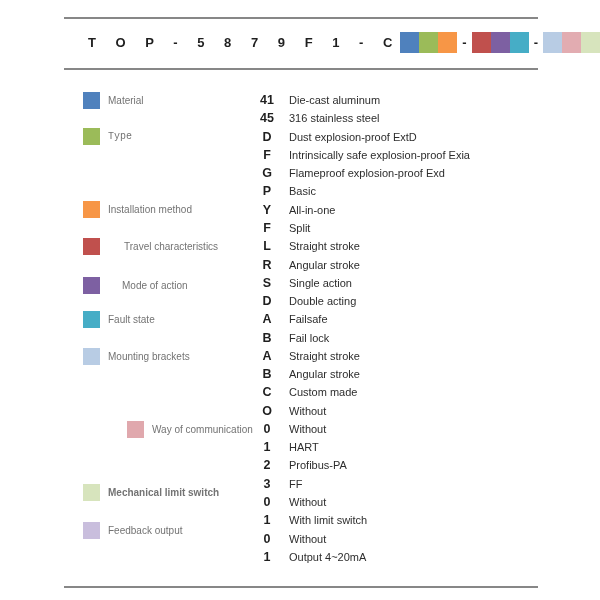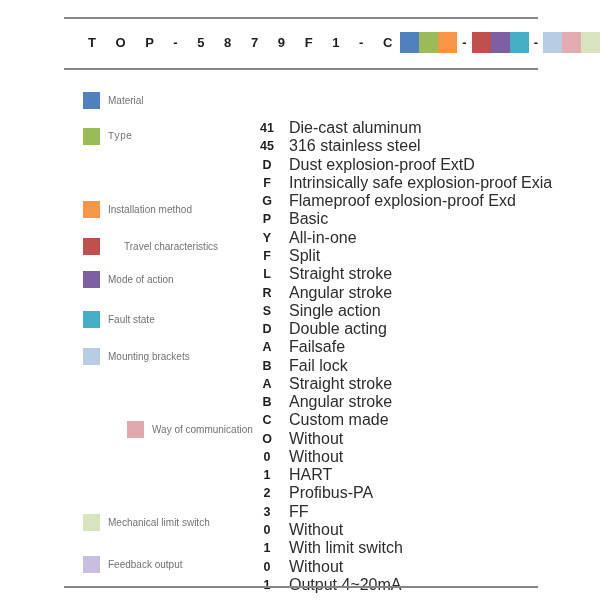--- a/index.html
+++ b/index.html
@@ -10,24 +10,24 @@
   .rule-bottom{top:586px;}
   .header-row{position:absolute;left:88px;top:32px;height:21px;display:flex;align-items:center;}
   .code-text{font-weight:bold;font-size:13px;letter-spacing:8px;color:#1f1f1f;white-space:nowrap;}
   .seg-wrap{display:flex;align-items:center;}
   .sq{width:19px;height:21px;display:inline-block;}
   .seg-dash{font-weight:bold;font-size:13px;color:#1f1f1f;margin:0 5px;}
   .cats{position:absolute;left:83px;top:91px;width:175px;height:476px;}
   .cat{position:absolute;display:flex;align-items:center;height:18.28px;}
   .cat-sq{width:17px;height:17px;display:inline-block;flex:0 0 17px;}
   .cat-label{margin-left:8px;font-size:10px;color:#737373;white-space:nowrap;}
-  .options{position:absolute;left:253px;top:91px;margin-top:28px;}
+  .options{position:absolute;left:253px;top:91px;}
   .opt-row{display:flex;align-items:center;height:18.28px;}
   .opt-code{width:28px;text-align:center;font-weight:bold;font-size:12.5px;color:#1f1f1f;flex:0 0 28px;}
-  .opt-desc{margin-left:8px;font-size:16px;color:#2d2d2d;white-space:nowrap;}
+  .opt-desc{margin-left:8px;font-size:11px;color:#2d2d2d;white-space:nowrap;}
 </style>
 </head>
 <body>
 
 <div class="page">
   <div class="rule rule-top"></div>
 
   <div class="header-row">
     <span class="code-text">T O P - 5 8 7 9 F 1 - C</span>
     <span class="seg-wrap" id="segments">
@@ -57,41 +57,41 @@
         <span class="cat-label">Type</span>
       </div>
       <div class="cat" style="top: 109.68px;">
         <span class="cat-sq" style="background: rgb(247, 150, 70);"></span>
         <span class="cat-label">Installation method</span>
       </div>
       <div class="cat" style="top: 146.24px; gap: 16px;">
         <span class="cat-sq" style="background: rgb(192, 80, 77);"></span>
         <span class="cat-label">Travel characteristics</span>
       </div>
-      <div class="cat" style="top: 179px;">
+      <div class="cat" style="top: 185px; gap: 14px;">
         <span class="cat-sq" style="background: rgb(125, 96, 162);"></span>
         <span class="cat-label">Mode of action</span>
       </div>
       <div class="cat" style="top: 219.36px;">
         <span class="cat-sq" style="background: rgb(70, 173, 198);"></span>
         <span class="cat-label">Fault state</span>
       </div>
       <div class="cat" style="top: 255.92px;">
         <span class="cat-sq" style="background: rgb(184, 204, 228);"></span>
         <span class="cat-label">Mounting brackets</span>
       </div>
       <div class="cat" style="top: 329.04px; padding-left: 44px;">
         <span class="cat-sq" style="background: rgb(224, 168, 173);"></span>
         <span class="cat-label">Way of communication</span>
       </div>
-      <div class="cat" style="top: 422px;">
+      <div class="cat" style="top: 392px; font-weight: bold;">
         <span class="cat-sq" style="background: rgb(215, 228, 189);"></span>
         <span class="cat-label">Mechanical limit switch</span>
       </div>
-      <div class="cat" style="top: 464px;">
+      <div class="cat" style="top: 430px;">
         <span class="cat-sq" style="background: rgb(201, 190, 221);"></span>
         <span class="cat-label">Feedback output</span>
       </div>
     </div>
 
   <div class="options" id="opts">
       <div class="opt-row">
         <span class="opt-code">41</span>
         <span class="opt-desc">Die-cast aluminum</span>
       </div>

